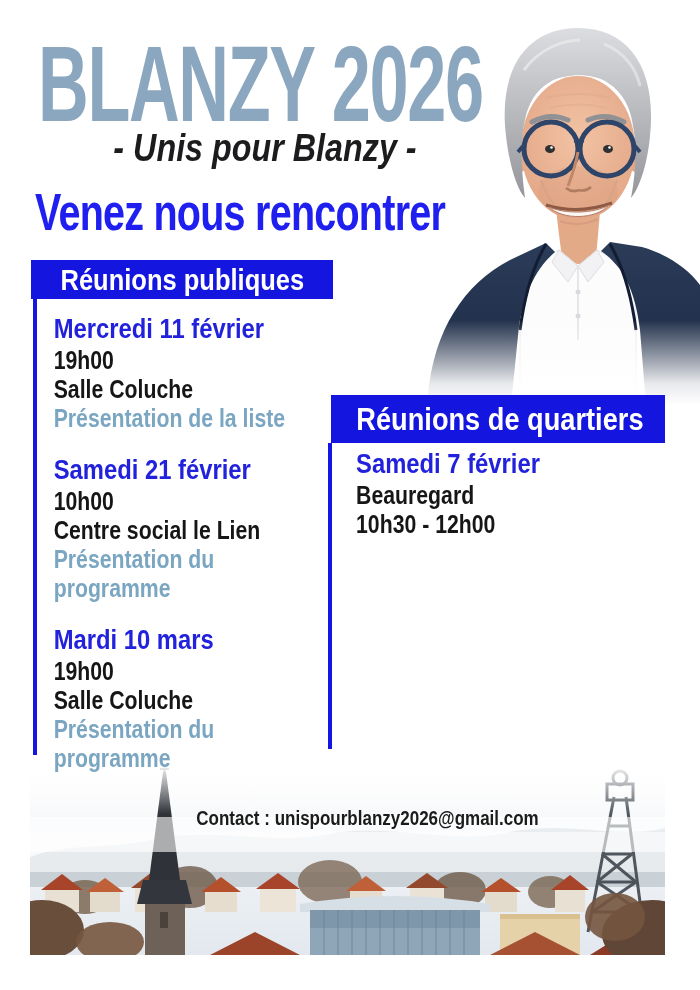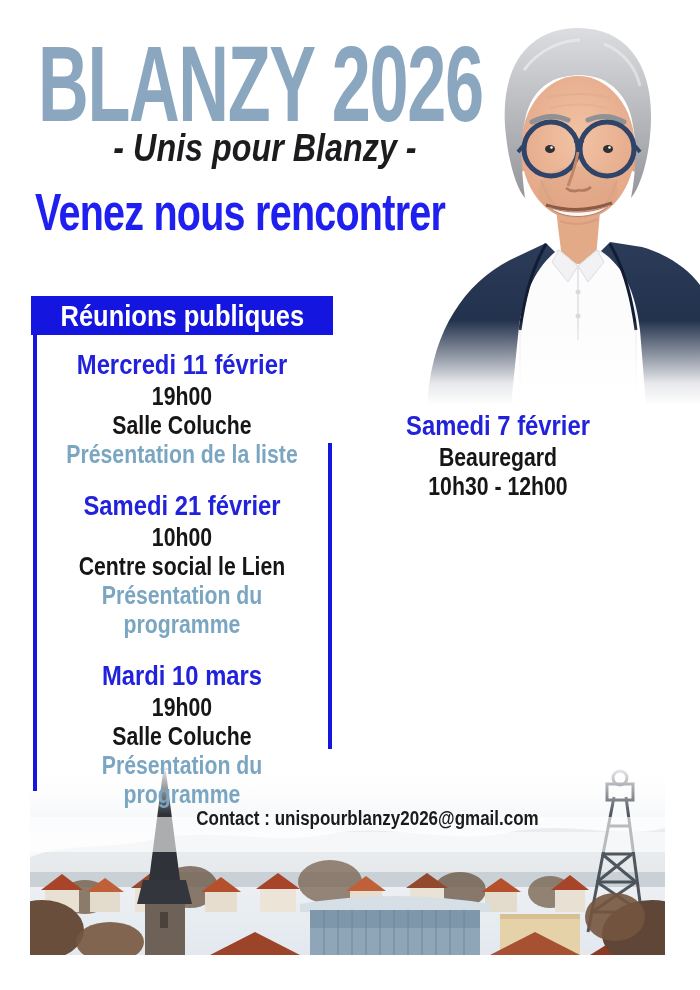--- a/index.html
+++ b/index.html
@@ -25,36 +25,36 @@
     position:absolute; left:35px; top:182px; font-size:52px; font-weight:bold;
     letter-spacing:-1px; white-space:nowrap; color:var(--tagline-blue,#1f1fef);
     transform:scaleX(0.76); transform-origin:left top;
   }
 
   
   .candidate-photo { position:absolute; top:0; right:0; width:272px; height:405px; z-index:1; }
 
   
   .col { position:absolute; z-index:2; }
-  .col-left  { left:31px;  top:260px; width:302px;margin-top:36px; }
+  .col-left  { left:31px;  top:260px; width:302px; }
   .col-right { left:331px; top:395px; width:334px; }
   .col-header {
     background:var(--header-blue,#1515e0); color:#fff; font-weight:bold;
     text-align:center; white-space:nowrap;
   }
   .col-left  .col-header { height:39px; line-height:39px; font-size:30px; }
   .col-right .col-header { height:48px; line-height:48px; font-size:32px; }
   .col-header span { display:inline-block; transform:scaleX(0.85); transform-origin:center; }
   .vline { position:absolute; width:4px; background:var(--header-blue,#1515e0); }
   .col-left  .vline { left:2px;  top:39px; height:456px; }
   .col-right .vline { left:-3px; top:48px; height:306px; }
 
   .col-left  .events { padding-top:13px; }
-  .col-right .events { padding-top:14px; }
-  .event { margin-bottom:20px; text-align:center; }
+  .col-right .events { padding-top:4px; }
+  .event { margin-bottom:20px; }
   .event-date {
     font-size:28px; line-height:34px; font-weight:bold; white-space:nowrap;
     color:var(--date-blue,#2222dd); transform:scaleX(0.85);
   }
   .event-line {
     font-size:25px; line-height:29px; font-weight:bold; white-space:nowrap;
     color:var(--text-dark,#161616); transform:scaleX(0.85);
   }
   .event-note {
     font-size:25px; line-height:29px; font-weight:bold; white-space:nowrap;
@@ -185,20 +185,23 @@
         <div class="event-date">Mardi 10 mars</div>
         <div class="event-line">19h00</div>
         <div class="event-line">Salle Coluche</div>
         <div class="event-note">Présentation du</div>
         <div class="event-note">programme</div>
       </article>
     </div>
   </section>
 
   <section class="col col-right">
+    <div class="col-header">
+      <span>Réunions de quartiers</span>
+    </div>
     <div class="vline"></div>
     <div class="events">
       <article class="event">
         <div class="event-date">Samedi 7 février</div>
         <div class="event-line">Beauregard</div>
         <div class="event-line">10h30 - 12h00</div>
       </article>
     </div>
   </section>
 

